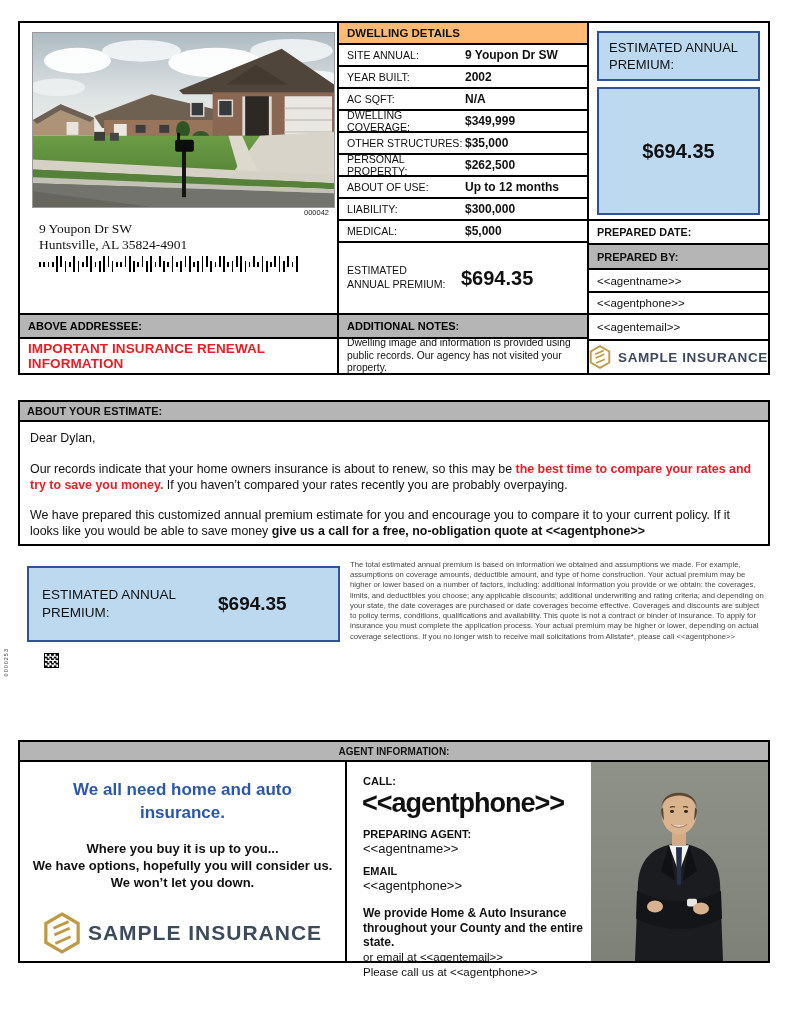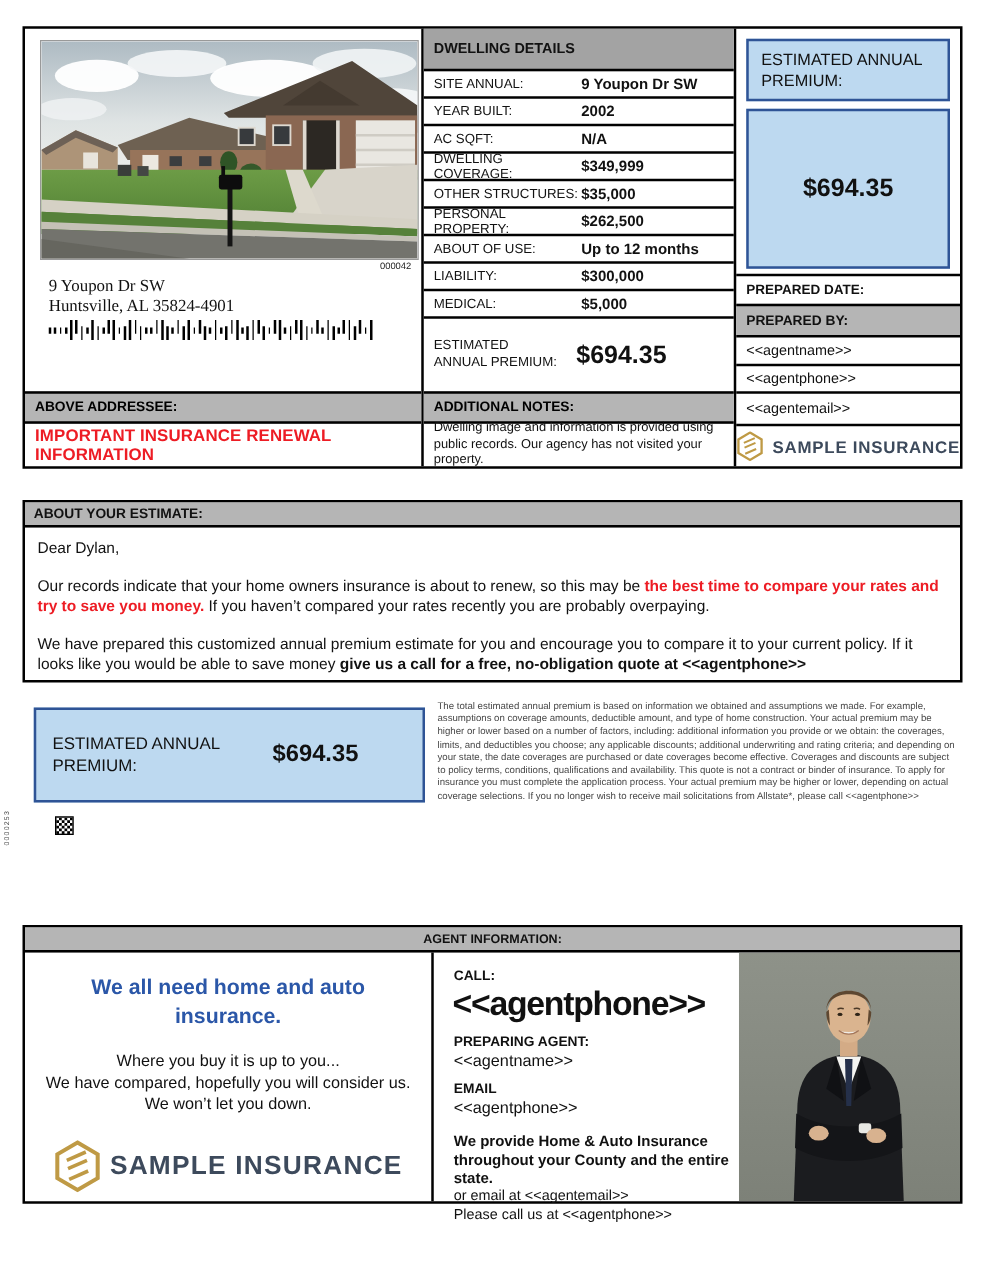--- a/index.html
+++ b/index.html
@@ -24,21 +24,21 @@
   .imb-F { height:16px; } .imb-A { height:11px; } .imb-D { height:11px; margin-top:5px; } .imb-T { height:5px; margin-top:5.5px; }
 
   .gray-bar { background:#b5b5b5; border-top:2px solid #000; border-bottom:2px solid #000; height:26px; flex:none;
               display:flex; align-items:center; padding:0 8px; font-weight:bold; font-size:11px; color:#000; }
   .spacer { flex:1; }
   .bottom-cell { height:34px; flex:none; display:flex; align-items:center; padding:0 8px; }
   .red-msg { color:#ed1c24; font-weight:bold; font-size:13.5px; letter-spacing:0.1px; }
   .notes-text { font-size:10.3px; line-height:1.25; color:#111; padding-right:6px; }
 
   
-  .dd-header { background:#a3a3a3; border-bottom:2px solid #000; height:34px; flex:none; display:flex; align-items:center; padding:0 8px; font-weight:bold; font-size:11.5px; }
+  .dd-header { background:#fdba74; border-bottom:2px solid #000; height:22px; flex:none; display:flex; align-items:center; padding:0 8px; font-weight:bold; font-size:11.5px; }
   .dd-row { height:22px; flex:none; border-bottom:2px solid #000; display:flex; align-items:center; padding:0 8px; }
   .dd-label { width:118px; font-size:10.6px; flex:none; }
   .dd-value { font-weight:bold; font-size:12px; }
   .dd-tall { flex:1; border-bottom:none; display:flex; align-items:center; padding:0 8px; }
   .dd-tall .dd-label { font-size:10.6px; line-height:1.3; width:100px; }
   .dd-premium { font-weight:bold; font-size:20px; margin-left:14px; }
 
   
   .blue-box { position:absolute; left:8px; right:8px; background:#bdd9f0; border:2px solid #2f5496; }
   .bb1 { top:8px; height:50px; padding:7px 10px; font-size:13px; line-height:1.3; color:#111; }
@@ -74,21 +74,21 @@
   .datamatrix { position:absolute; left:45px; top:654px; width:13px; height:13px;
                 background:conic-gradient(#000 25%, #fff 0 50%, #000 0 75%, #fff 0) 0 0/4.4px 4.4px, #000;
                 outline:1px solid #000; }
 
   
   .agent-box { position:absolute; left:18px; top:740px; width:752px; height:223px; border:2px solid #000; }
   .agent-header { background:#b5b5b5; border-bottom:2px solid #000; height:20px; display:flex; align-items:center; justify-content:center; font-weight:bold; font-size:10px; }
   .agent-content { position:absolute; left:0; right:0; top:20px; bottom:0; }
   .agent-left { position:absolute; left:0; top:0; bottom:0; width:327px; border-right:2px solid #000; text-align:center; padding-top:17px; }
   .pitch-heading { color:#2b57a8; font-weight:bold; font-size:17px; line-height:1.35; width:270px; margin:0 auto; }
-  .pitch-lines { margin-top:15px; font-size:13px; line-height:1.32; color:#111; }
+  .pitch-lines { margin-top:15px; font-size:13px; line-height:1.32; color:#111;font-weight:bold; }
   .agent-left .brand-row { justify-content:center; margin-top:21px; }
   .agent-mid { position:absolute; left:327px; top:0; bottom:0; width:244px; padding:13px 0 0 16px; text-align:left; }
   .mini-label { font-weight:bold; font-size:11px; }
   .big-phone { font-weight:bold; font-size:27px; letter-spacing:-1px; margin:1px 0 9px -1px; }
   .mid-value { font-size:13px; margin:1px 0 9px 0; }
   .blurb-bold { font-weight:bold; font-size:12px; line-height:1.22; width:232px; margin-top:13px; }
   .blurb-line { font-size:11.5px; line-height:1.3; }
   .agent-photo { position:absolute; left:571px; top:0; bottom:0; right:0; overflow:hidden; }
   .agent-photo svg { display:block; width:100%; height:100%; }
 
@@ -330,21 +330,21 @@
   <div class="datamatrix"></div>
 
   <div class="agent-box">
     <div class="agent-header">AGENT INFORMATION:</div>
     <div class="agent-content">
 
       <div class="agent-left">
         <div class="pitch-heading">We all need home and auto insurance.</div>
         <div class="pitch-lines">
           <div>Where you buy it is up to you...</div>
-          <div>We have compared, hopefully you will consider us.</div>
+          <div>We have options, hopefully you will consider us.</div>
           <div>We won’t let you down.</div>
         </div>
         <div class="brand-row">
           <svg class="logo-icon" width="38" height="42" viewBox="0 0 40 44">
             <polygon points="20,2 37,12 37,32 20,42 3,32 3,12" fill="none" stroke="#bf9a45" stroke-width="3.4"></polygon>
             <line x1="11" y1="17" x2="27" y2="10" stroke="#bf9a45" stroke-width="3"></line>
             <line x1="12" y1="24" x2="28" y2="17" stroke="#bf9a45" stroke-width="3"></line>
             <line x1="13" y1="33" x2="29" y2="26" stroke="#bf9a45" stroke-width="3"></line>
           </svg>
           <span class="brand-text-lg">SAMPLE INSURANCE</span>

